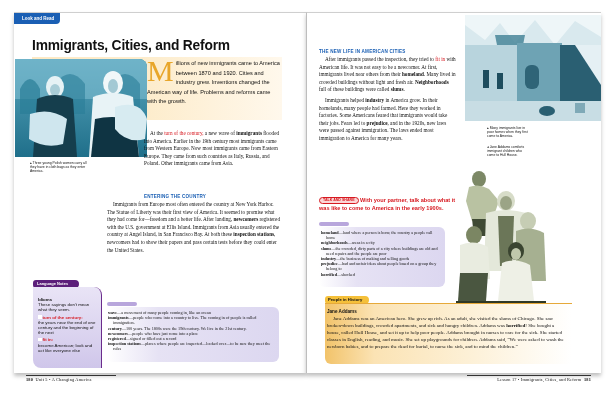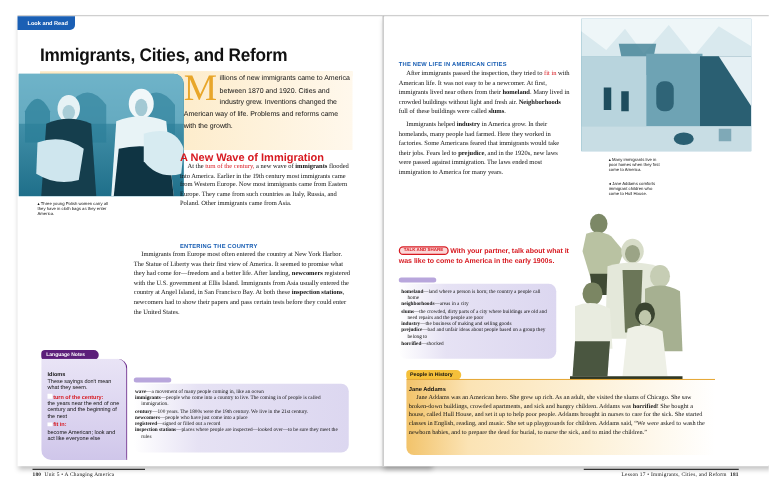--- a/index.html
+++ b/index.html
@@ -1,17 +1,17 @@
 <!DOCTYPE html>
 <html><head>
 <meta charset="utf-8">
 <style>
   html, body { margin:0; padding:0; }
   body { width:615px; height:400px; background:#ffffff; position:relative; overflow:hidden; font-family:"Liberation Serif", serif; color:#111; }
-  .page { position:absolute; top:12px; height:360px; background:#fff; box-shadow:0 3px 4px rgba(0,0,0,0.25);padding-left:40px; }
+  .page { position:absolute; top:12px; height:360px; background:#fff; box-shadow:0 3px 4px rgba(0,0,0,0.25); }
   .page.left { left:14px; width:292px; border-top:1px solid #cfcfcf; }
   .page.right { left:306px; width:294px; border-top:1px solid #cfcfcf; border-left:1px solid #bdbdbd; }
   .abs { position:absolute; }
   .tab { left:0; top:0; width:46px; height:11px; background:#1a5fb4; border-radius:0 0 4px 0; color:#fff; font-family:"Liberation Sans", sans-serif; font-size:4.5px; font-weight:bold; line-height:11px; padding-left:8px; box-sizing:border-box; }
   .title { left:18px; top:24px; font-family:"Liberation Sans", sans-serif; font-weight:bold; font-size:14.5px; letter-spacing:-0.2px; color:#111; transform:scaleX(0.95); transform-origin:left; }
   .title-band { left:18px; top:44px; width:250px; height:4px; background:linear-gradient(90deg,#fde9c4,#fff3dc); }
   .intro-bg { left:128px; top:44px; width:140px; height:63px; background:linear-gradient(90deg,#fdeccb,#fff8ec); }
   .photo1 { left:1px; top:46px; width:132px; height:98px; border-radius:0 8px 0 0; overflow:hidden; background:#2f8aa6; }
   .cap { font-family:"Liberation Sans", sans-serif; font-size:3.4px; line-height:4.2px; color:#111; }
   .intro { left:133px; top:46px; width:134px; font-family:"Liberation Sans", sans-serif; font-size:5.6px; line-height:9.5px; color:#111; }
@@ -71,21 +71,20 @@
     </svg>
   </div>
   <div class="abs cap" style="left:16px; top:148px; width:60px;">
     <span>▴ </span><span>Three young Polish women carry all they have in cloth bags as they enter America.</span>
   </div>
 
   <div class="abs intro">
     <span class="dropcap">M</span><span>illions of new immigrants came to America between 1870 and 1920. Cities and industry grew. Inventions changed the American way of life. Problems and reforms came with the growth.</span>
   </div>
 
-  <div class="abs h2red" style="left:130px; top:108px;">A New Wave of Immigration</div>
 
   <div class="abs body" style="left:130px; top:117px; width:136px;">
     <p><span>At the </span><span class="red">turn of the century,</span><span> a new wave of </span><span class="bold">immigrants</span><span> flooded into America. Earlier in the 19th century most immigrants came from Western Europe. Now most immigrants came from Eastern Europe. They came from such countries as Italy, Russia, and Poland. Other immigrants came from Asia.</span></p>
   </div>
 
   <div class="abs subhead" style="left:130px; top:181px;">ENTERING THE COUNTRY</div>
 
   <div class="abs body" style="left:93px; top:188px; width:173px;">
     <p><span>Immigrants from Europe most often entered the country at New York Harbor. The Statue of Liberty was their first view of America. It seemed to promise what they had come for—freedom and a better life. After landing, </span><span class="bold">newcomers</span><span> registered with the U.S. government at Ellis Island. Immigrants from Asia usually entered the country at Angel Island, in San Francisco Bay. At both these </span><span class="bold">inspection stations</span><span>, newcomers had to show their papers and pass certain tests before they could enter the United States.</span></p>
   </div>

